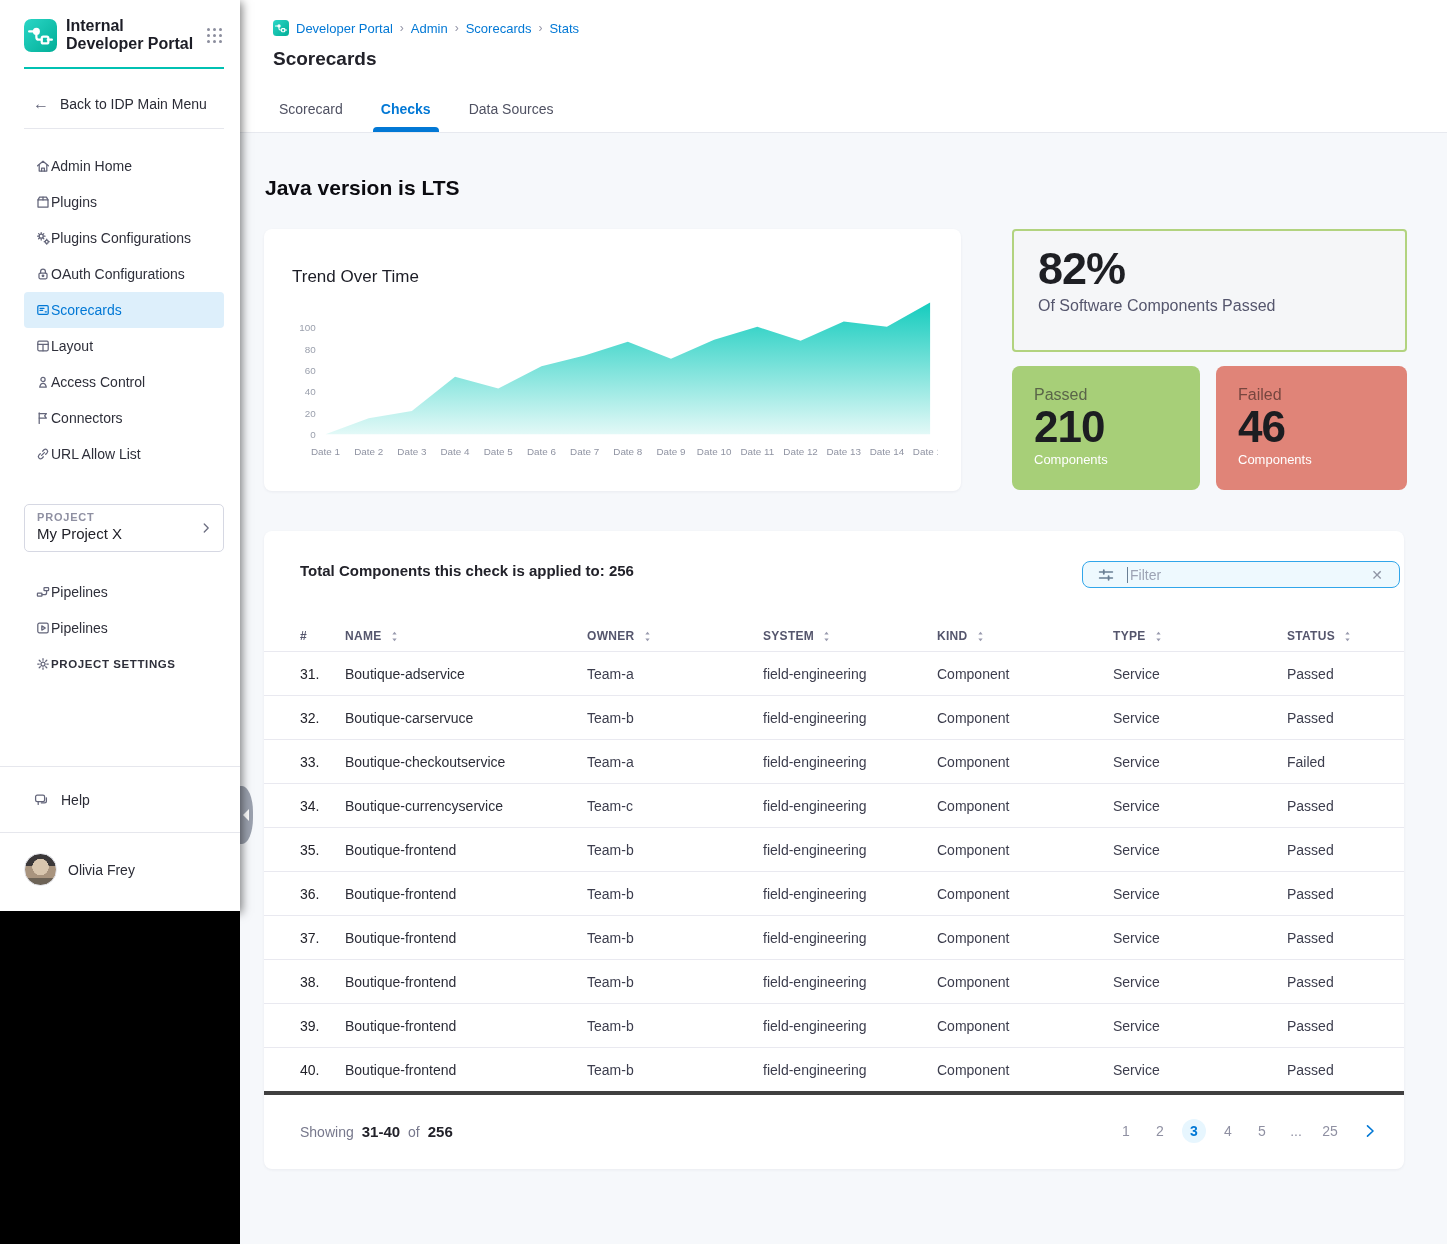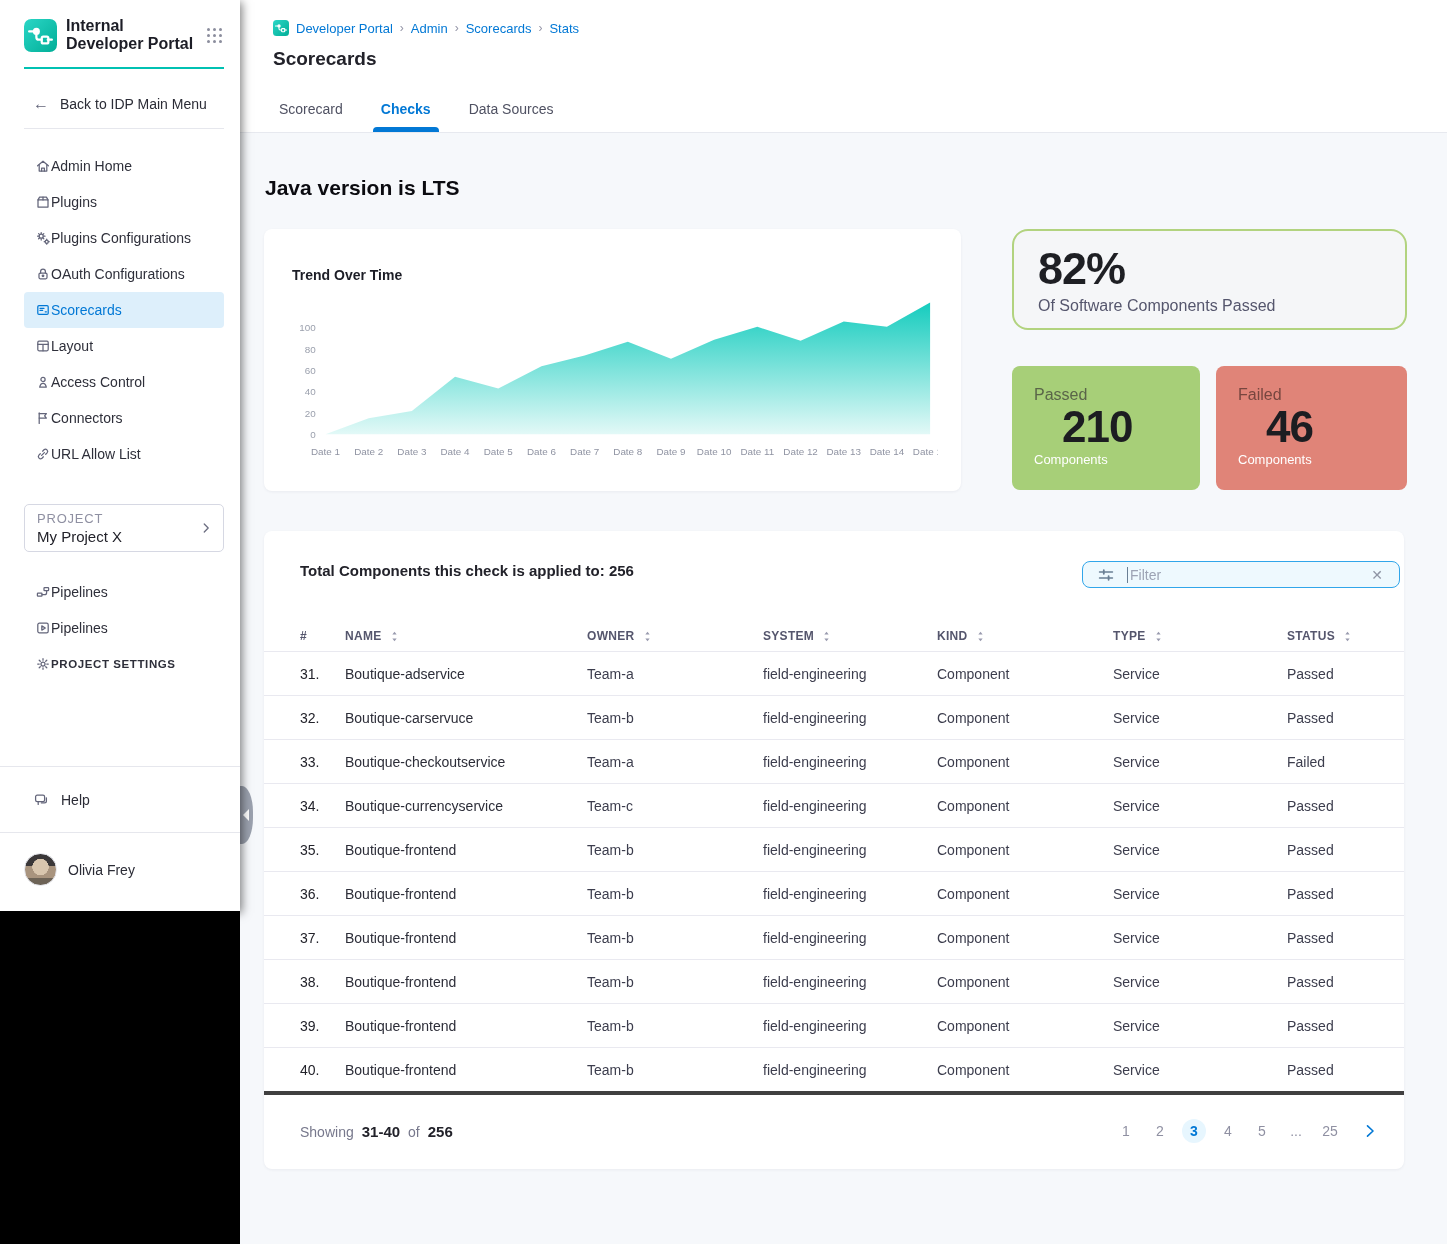--- a/index.html
+++ b/index.html
@@ -16,34 +16,34 @@
   .page-title { position:absolute; left:33px; top:48px; font-size:19px; font-weight:700; color:#22222a; }
   .tabs { position:absolute; left:37px; bottom:0; display:flex; gap:34px; height:33px; }
   .tab { font-size:14px; color:#4f5162; padding:2px 2px 12px; position:relative; cursor:pointer; }
   .tab.active { color:#0278d5; font-weight:700; }
   .tab.active .tab-underline { position:absolute; left:-6px; right:-6px; bottom:0; height:5px; background:#0278d5; border-radius:4px 4px 0 0; }
 
   .check-title { position:absolute; left:25px; top:176px; font-size:21px; font-weight:700; color:#0b0b10; }
 
   
   .chart-card { position:absolute; left:24px; top:229px; width:697px; height:262px; background:#fff; border-radius:8px; box-shadow:0 1px 3px rgba(40,41,61,.06); }
-  .chart-title { position:absolute; left:28px; top:38px; font-size:14px; font-weight:700; color:#1c1d26; }
+  .chart-title { position:absolute; left:28px; top:38px; font-size:17px; font-weight:400; color:#1c1d26; }
   .chart-wrap { position:absolute; left:22px; top:66px; width:652px; height:180px; }
 
   
-  .rate-card { position:absolute; left:772px; top:229px; width:395px; height:101px; background:#f5f6f8; border:2px solid #b2d37f; border-radius:16px; padding:12px 24px; }
+  .rate-card { position:absolute; left:772px; top:229px; width:395px; height:123px; background:#f5f6f8; border:2px solid #b2d37f; border-radius:4px; padding:12px 24px; }
   .rate-value { font-size:45px; font-weight:700; color:#1e1f24; letter-spacing:-1px; }
   .rate-caption { font-size:16px; color:#55566d; margin-top:2px; }
   .stat-card { position:absolute; top:366px; width:188px; height:124px; border-radius:8px; padding:20px 22px 14px; }
   .stat-passed { left:772px; background:#a7cf78; }
   .stat-failed { left:976px; width:191px; background:#e08478; }
   .stat-label { font-size:16px; }
   .stat-passed .stat-label { color:#5a6549; }
   .stat-failed .stat-label { color:#77463f; }
-  .stat-value { font-size:44px; font-weight:700; color:#1c1d21; line-height:1.05; letter-spacing:-1px;margin-left:28px; }
+  .stat-value { font-size:44px; font-weight:700; color:#1c1d21; line-height:1.05; letter-spacing:-1px; }
   .stat-caption { font-size:13px; color:#ffffff; margin-top:2px; }
 
   
   .table-card { position:absolute; left:24px; top:531px; width:1140px; background:#fff; border-radius:8px; box-shadow:0 1px 3px rgba(40,41,61,.06); padding-bottom:26px; }
   .tc-head { position:relative; height:90px; }
   .tc-title { position:absolute; left:36px; top:31px; font-size:15px; font-weight:700; color:#22222a; }
   .filter-box { position:absolute; right:4px; top:30px; width:318px; height:27px; background:#eef9fe; border:1.5px solid #31a6ea; border-radius:8px; display:flex; align-items:center; padding:0 12px 0 14px; }
   .filter-box .caret { width:1px; height:16px; background:#6a7f94; margin:0 2px 0 12px; }
   .filter-input { flex:1; border:none; outline:none; background:transparent; font-size:14px; color:#3f4151; font-family:inherit; }
   .filter-input::placeholder { color:#9da3b4; }
@@ -76,21 +76,21 @@
   .divider-full { position:absolute; left:0; width:240px; height:1px; background:#e6e7ed; }
 
   .nav { position:absolute; left:0; top:148px; width:240px; }
   .nav-item { display:flex; align-items:center; height:36px; margin:0 16px 0 24px; padding-left:11px; border-radius:4px; font-size:14px; color:#2e2f3a; cursor:pointer; }
   .nav-item .nicon { display:flex; width:16px; height:16px; color:#63657a; }
   .nav-item.selected { background:#ddeffb; color:#0278d5; }
   .nav-item.selected .nicon { color:#0278d5; }
   .nav-item.small-caps { font-size:11.5px; font-weight:700; letter-spacing:.6px; color:#2e2f3a; }
 
   .project-card { position:absolute; left:24px; top:504px; width:200px; height:48px; border:1px solid #d6d8e3; border-radius:5px; background:#fff; padding:6px 10px 0 12px; cursor:pointer; }
-  .project-label { font-size:13px; letter-spacing:.8px; color:#8f90a2; font-weight:400; }
+  .project-label { font-size:11px; letter-spacing:.8px; color:#8f90a2; font-weight:700; }
   .project-name { font-size:15px; color:#22222a; margin-top:2px; }
   .project-chev { position:absolute; right:10px; top:16px; color:#6b6d80; }
 
   .nav2 { position:absolute; left:0; top:574px; width:240px; }
 
   .help-row { position:absolute; left:33px; top:792px; display:flex; align-items:center; gap:12px; font-size:14px; color:#2b2c36; cursor:pointer; }
   .help-row .nicon { display:flex; width:16px; height:16px; color:#63657a; }
   .user-row { position:absolute; left:24px; top:853px; display:flex; align-items:center; gap:11px; cursor:pointer; }
   .avatar { width:33px; height:33px; border-radius:50%; background:
       radial-gradient(circle at 50% 42%, #d9c6ae 0 34%, transparent 35%),

